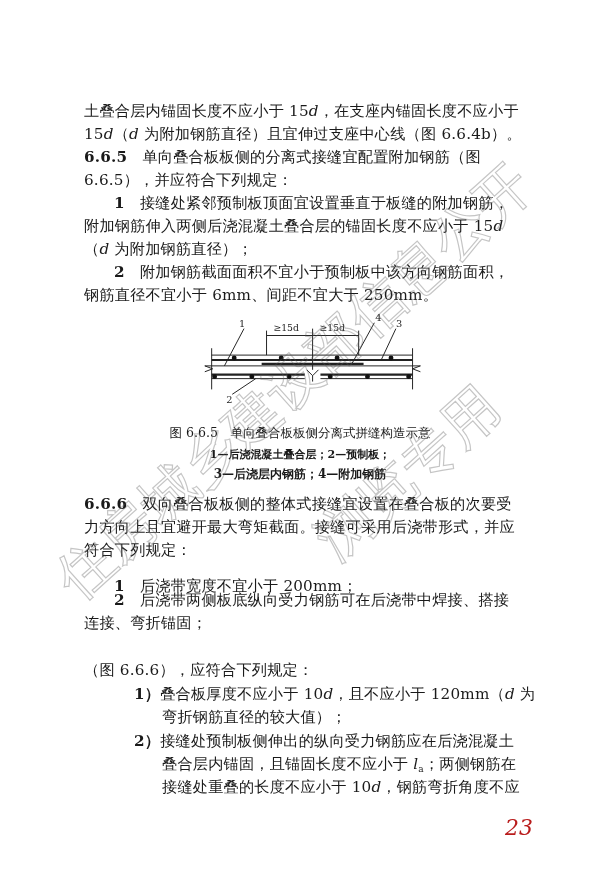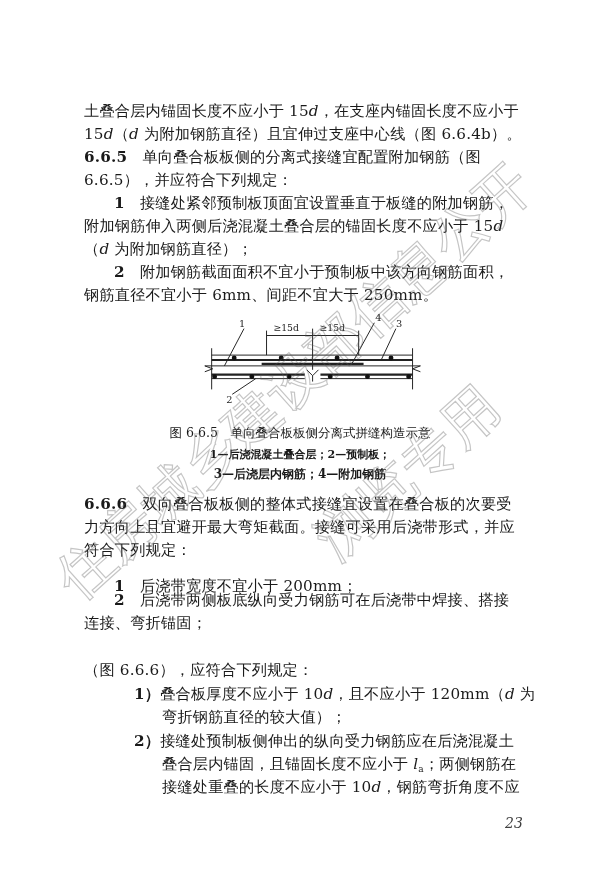--- a/index.html
+++ b/index.html
@@ -15,21 +15,21 @@
     .indent1 { left: 114px; }
     .indent2 { left: 134px; }
     .indent3 { left: 162px; }
     .b { font-weight: bold; }
     .i { font-style: italic; }
     .sub { font-size: 9px; vertical-align: -3px; font-style: normal; }
     .caption { position: absolute; left: 0; width: 600px; text-align: center; white-space: nowrap; }
     .cap-title { font-size: 12.5px; top: 425px; }
     .cap-l1 { font-size: 11px; top: 447px; font-weight: bold; }
     .cap-l2 { font-size: 12px; top: 466px; font-weight: bold; }
-    .pagenum { position: absolute; left: 505px; top: 815px; font-size: 14px; font-style: italic; color: #404040; }
+    .pagenum { position: absolute; left: 505px; top: 815px; font-size: 22px; font-style: italic; color: #b91c1c; }
     .figure { position: absolute; left: 195px; top: 310px; width: 245px; height: 100px; }
     .watermark { position: absolute; left: 0; top: 0; width: 600px; height: 869px; pointer-events: none; }
     .wm-text {
       position: absolute; font-family: "DejaVu Sans", sans-serif; font-size: 56px;
       color: transparent; -webkit-text-stroke: 1.2px rgba(90,90,90,0.35); white-space: nowrap;
     }
   </style>
 </head>
 <body>
 

